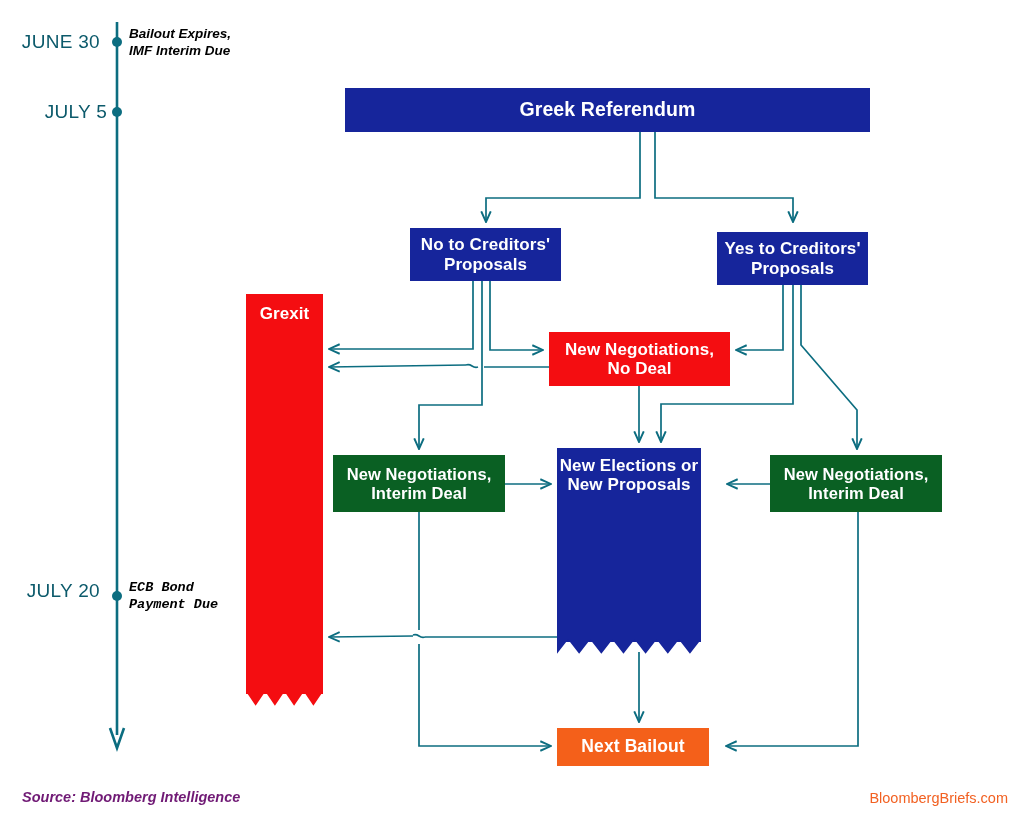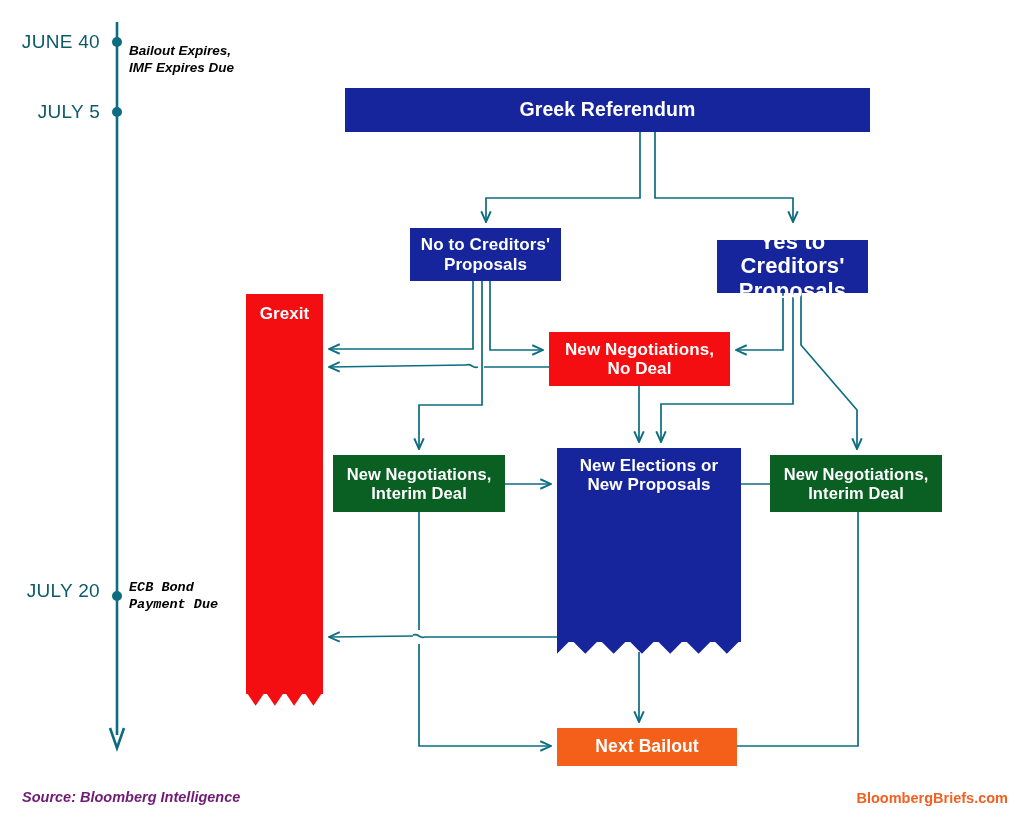--- a/index.html
+++ b/index.html
@@ -12,33 +12,33 @@
         letter-spacing:.1px;box-sizing:border-box;}
 
   .tl-label{position:absolute;color:#0c5a6b;font-size:19px;letter-spacing:.3px;
             text-align:right;white-space:nowrap;}
   .tl-note{position:absolute;color:#000;font-size:13.5px;font-style:italic;
            font-weight:bold;line-height:1.25;white-space:nowrap;}
 
   .footer-src{position:absolute;left:22px;top:789px;font-size:14.5px;
               font-style:italic;font-weight:bold;color:#701a75;white-space:nowrap;}
   .footer-brand{position:absolute;right:16px;top:790px;font-size:14.5px;
-                font-weight:bold;color:#f26122;white-space:nowrap;text-align:center;}
+                font-weight:normal;color:#f26122;white-space:nowrap;text-align:center;}
 
   #box-referendum{left:345px;top:88px;width:525px;height:44px;background:#16259b;font-size:19.5px;}
   #box-no{left:410px;top:228px;width:151px;height:53px;background:#16259b;font-size:17px;}
-  #box-yes{left:717px;top:240px;width:151px;height:53px;background:#16259b;font-size:22px;align-items:center;}
+  #box-yes{left:717px;top:232px;width:151px;height:53px;background:#16259b;font-size:17px;align-items:center;}
   #box-grexit{left:246px;top:294px;width:77px;height:400px;background:#f40d11;
               font-size:17px;align-items:flex-start;padding-top:10px;}
   #box-nodeal{left:549px;top:332px;width:181px;height:54px;background:#f40d11;font-size:17px;}
   #box-interim-left{left:333px;top:455px;width:172px;height:57px;background:#0a6023;font-size:16.5px;}
   #box-interim-right{left:770px;top:455px;width:172px;height:57px;background:#0a6023;font-size:16.5px;}
-  #box-elections{left:557px;top:448px;width:184px;height:194px;background:#16259b;
+  #box-elections{left:557px;top:448px;width:144px;height:194px;background:#16259b;
                  font-size:17px;align-items:flex-start;padding-top:8px;}
-  #box-bailout{left:557px;top:728px;width:180px;height:38px;background:#f4601a;font-size:17.5px;}
+  #box-bailout{left:557px;top:728px;width:152px;height:38px;background:#f4601a;font-size:17.5px;}
 
   .zig{position:absolute;left:0;width:100%;height:18px;}
 </style>
 </head>
 <body>
 
 <div id="page">
 
   <svg id="svg-layer" viewBox="0 0 1024 820" xmlns="http://www.w3.org/2000/svg">
     <defs>
@@ -86,27 +86,27 @@
       <path d="M419,512 L419,630"></path>
       <path d="M419,644 L419,746 L551,746" marker-end="url(#arrow)"></path>
 
       <path d="M639,652 L639,722" marker-end="url(#arrow)"></path>
 
       <path d="M858,512 L858,746 L726,746" marker-end="url(#arrow)"></path>
 
     </g>
   </svg>
 
-  <div class="tl-label" style="left:0px;top:31px;width:100px;">JUNE 40</div>
-  <div class="tl-note" style="left:129px;top:43px;">
+  <div class="tl-label" style="left:0px;top:31px;width:100px;">JUNE 30</div>
+  <div class="tl-note" style="left:129px;top:26px;">
     <div>Bailout Expires,</div>
-    <div>IMF Expires Due</div>
+    <div>IMF Interim Due</div>
   </div>
 
-  <div class="tl-label" style="left:0px;top:101px;width:100px;">JULY 5</div>
+  <div class="tl-label" style="left:7px;top:101px;width:100px;">JULY 5</div>
 
   <div class="tl-label" style="left:0px;top:580px;width:100px;">JULY 20</div>
   <div class="tl-note" style="left:129px;top:580px;font-family:Liberation Mono, monospace;">
     <div>ECB Bond</div>
     <div>Payment Due</div>
   </div>
 
   <div class="node" id="box-referendum">
     <span>Greek Referendum</span>
   </div>

